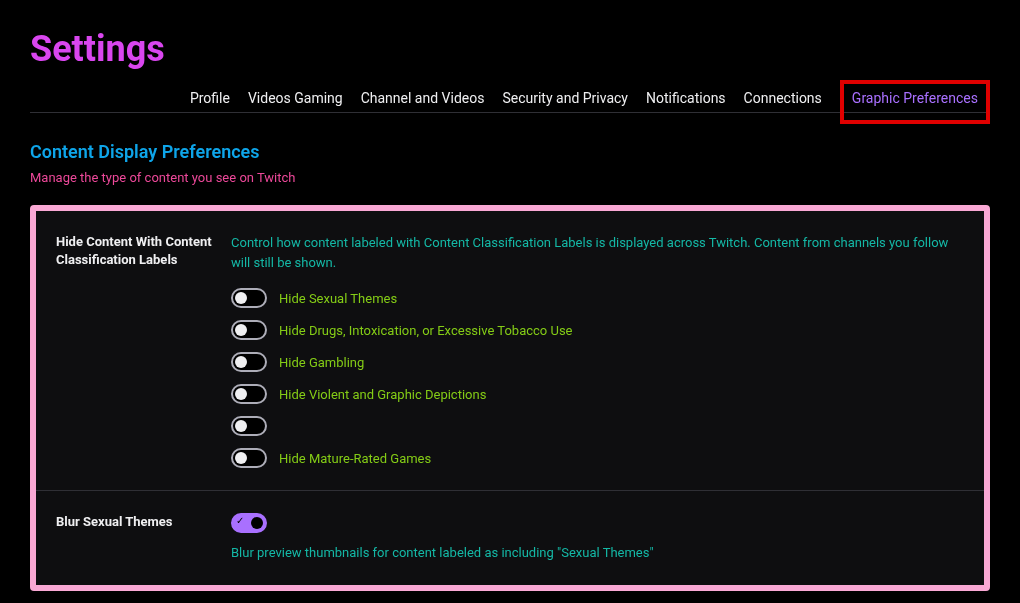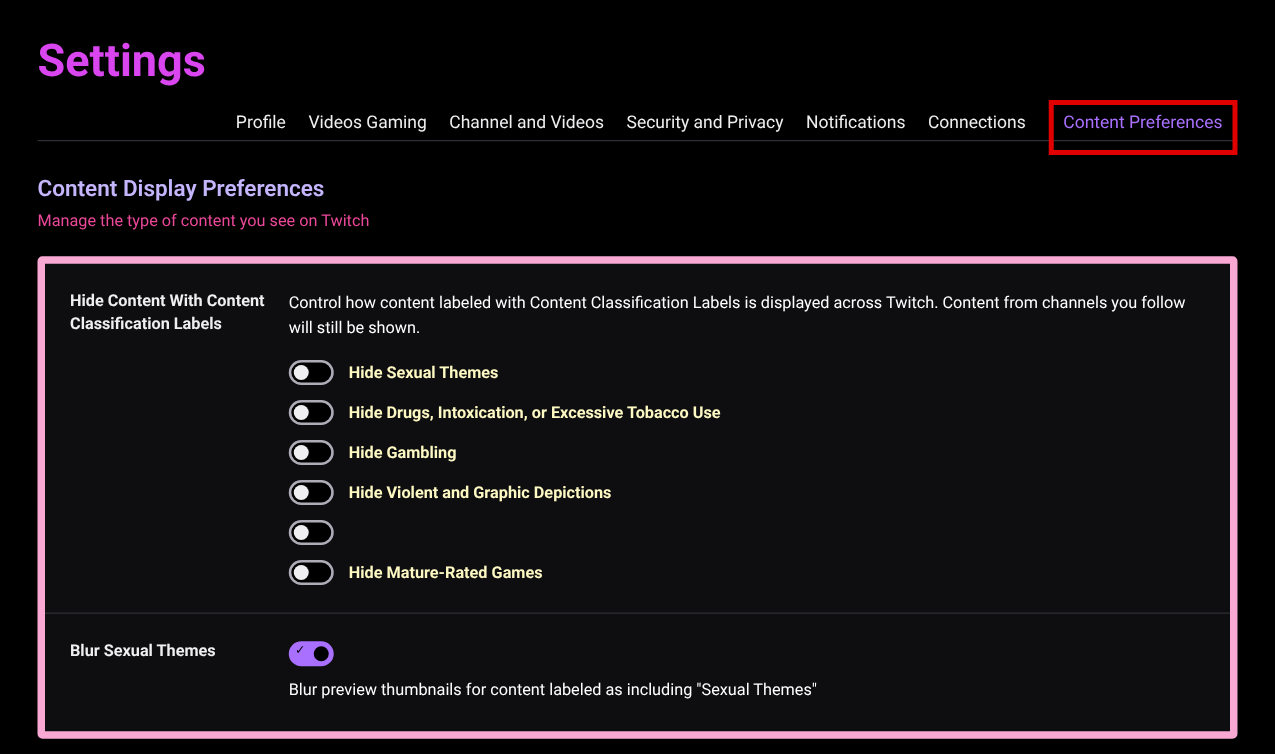--- a/index.html
+++ b/index.html
@@ -39,21 +39,21 @@
     }
     .highlight-box {
       border: 4px solid #e00000;
       padding: 6px 8px 14px 8px;
       margin-top: -10px;
       margin-bottom: -18px;
     }
     h2.section-title {
       font-size: 18px;
       font-weight: 600;
-      color: #c4b5fd;
+      color: #0ea5e9;
       margin-bottom: 8px;
     }
     .section-sub {
       font-size: 13px;
       color: #ec4899;
       margin-bottom: 20px;
     }
     .panel {
       background: #0e0e10;
       border: 6px solid #f9a8d4;
@@ -73,21 +73,21 @@
       font-weight: 700;
       color: #efeff1;
       line-height: 1.35;
       padding-right: 10px;
     }
     .row-body {
       flex: 1;
     }
     .row-desc {
       font-size: 13px;
-      color: #ffffff;
+      color: #14b8a6;
       line-height: 1.5;
       margin-bottom: 16px;
     }
     .row-desc.below {
       margin-top: 10px;
       margin-bottom: 0;
     }
     .toggle-list {
       display: flex;
       flex-direction: column;
@@ -137,39 +137,39 @@
     .toggle.on .check {
       position: absolute;
       left: 3px;
       top: 1px;
       font-size: 10px;
       color: #000;
       line-height: 1;
     }
     .toggle-label {
       font-size: 13px;
-      font-weight: 700;
-      color: #fef9c3;
+      font-weight: 400;
+      color: #84cc16;
     }
   </style>
 </head>
 <body>
 
 <div class="container">
   <h1 class="page-title">Settings</h1>
 
   <div class="tabs">
     <div class="tab">Profile</div>
     <div class="tab">Videos Gaming</div>
     <div class="tab">Channel and Videos</div>
     <div class="tab">Security and Privacy</div>
     <div class="tab">Notifications</div>
     <div class="tab">Connections</div>
     <div class="highlight-box">
-      <div class="tab active">Content Preferences</div>
+      <div class="tab active">Graphic Preferences</div>
     </div>
   </div>
 
   <h2 class="section-title">Content Display Preferences</h2>
   <div class="section-sub">Manage the type of content you see on Twitch</div>
 
   <div class="panel">
 
     <div class="panel-row">
       <div class="row-label">Hide Content With Content Classification Labels</div>

